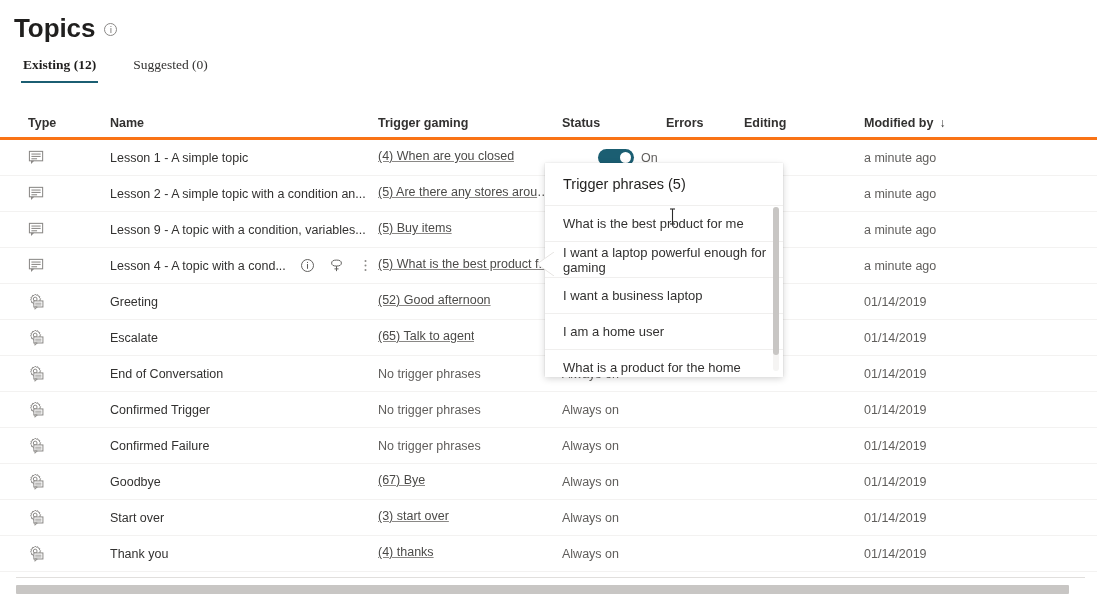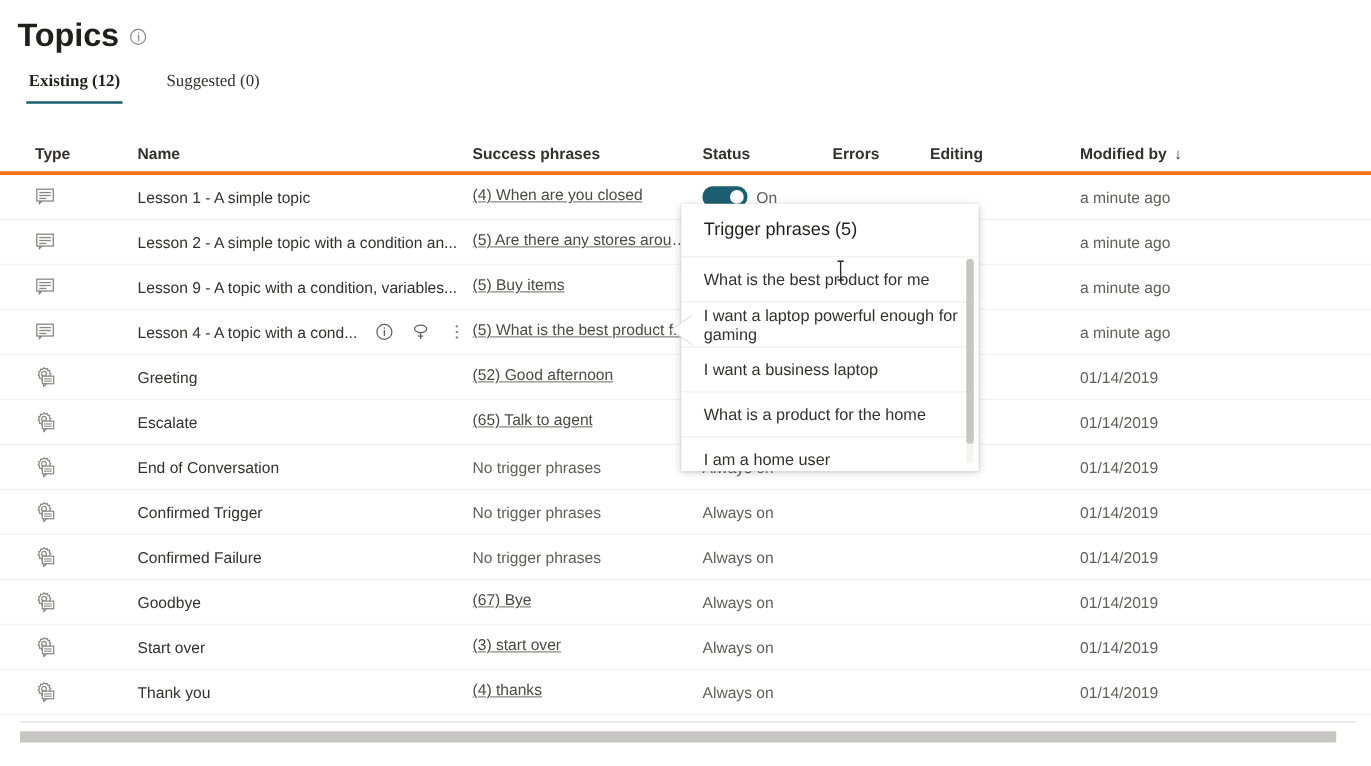--- a/index.html
+++ b/index.html
@@ -98,21 +98,21 @@
     color: #4b4a48; text-decoration: underline;
     text-decoration-color: #8a8886; cursor: pointer;
     white-space: nowrap; overflow: hidden; text-overflow: ellipsis;
     display:inline-block; max-width: 176px; font-size: 12.5px;
   }
   .trigger-none { color: #605e5c; font-size: 12.5px; }
   .status-text { color: #605e5c; font-size: 12.5px; }
   .modified-text { color: #605e5c; font-size: 12.5px; }
 
   
-  .toggle-wrap { display: flex; align-items: center; gap: 7px; }
+  .toggle-wrap { display: flex; align-items: center; gap: 7px; margin-left: 36px; }
   .toggle {
     width: 36px; height: 17px; border-radius: 9px; background: #1b5e72;
     position: relative; cursor: pointer; flex: 0 0 auto;
   }
   .toggle .knob {
     position: absolute; right: 3px; top: 3px;
     width: 11px; height: 11px; border-radius: 50%; background: #fff;
   }
 
   
@@ -181,21 +181,21 @@
   <div class="tabs">
     <div class="tab active">Existing (12)</div>
     <div class="tab">Suggested (0)</div>
   </div>
 
 
   <div class="table">
     <div class="thead">
       <div class="c-type">Type</div>
       <div class="c-name">Name</div>
-      <div class="c-trigger">Success phrases</div>
+      <div class="c-trigger">Trigger gaming</div>
       <div class="c-status">Status</div>
       <div class="c-errors">Errors</div>
       <div class="c-editing">Editing</div>
       <div class="c-modified">
         <span>Modified by</span><span class="sort-arrow">↓</span>
       </div>
     </div>
     <div id="tbody">
         <div class="row">
           <div class="c-type"><span><svg class="type-ico" viewBox="0 0 18 18">
@@ -490,22 +490,22 @@
     <polygon points="18,0 1,12 18,24" fill="#ffffff"></polygon>
     <polyline points="18,0 1,12 18,24" fill="none" stroke="#e6e4e2" stroke-width="1"></polyline>
   </svg>
 
   <div class="callout">
     <div class="callout-header">Trigger phrases (5)</div>
     <div class="callout-list" id="callout-list">
         <div class="callout-item">What is the best product for me</div>
         <div class="callout-item">I want a laptop powerful enough for gaming</div>
         <div class="callout-item">I want a business laptop</div>
+        <div class="callout-item">I am a home user</div>
         <div class="callout-item">What is a product for the home</div>
-        <div class="callout-item">I am a home user</div>
       </div>
     <div class="callout-scrollbar">
       <div class="callout-thumb"></div>
     </div>
   </div>
 
   <svg class="text-cursor" viewBox="0 0 7 17">
     <line x1="3.5" y1="1" x2="3.5" y2="16" stroke="#2b2b2b" stroke-width="1.1"></line>
     <line x1="1" y1="1" x2="6" y2="1" stroke="#2b2b2b" stroke-width="1.1"></line>
     <line x1="1" y1="16" x2="6" y2="16" stroke="#2b2b2b" stroke-width="1.1"></line>

